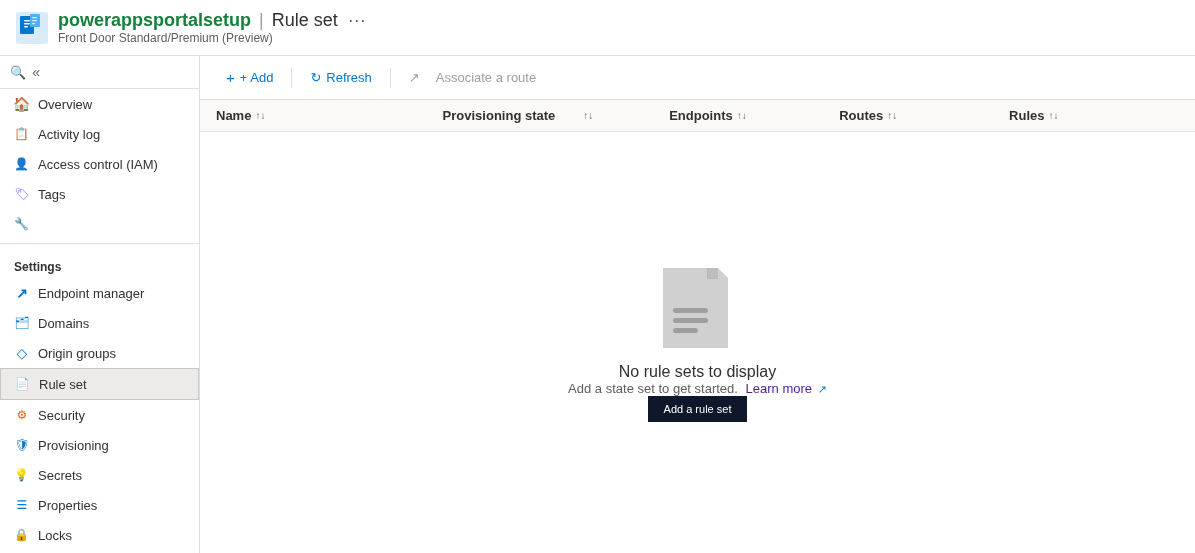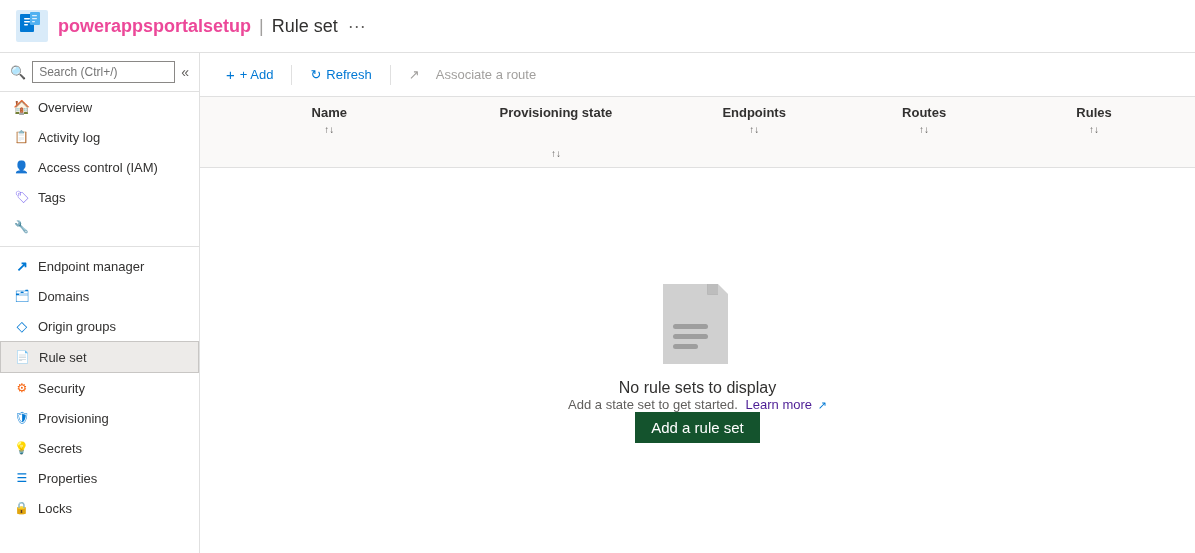--- a/index.html
+++ b/index.html
@@ -29,32 +29,32 @@
     .content { flex: 1; display: flex; flex-direction: column; overflow: hidden; }
 
     
     .toolbar { display: flex; align-items: center; padding: 8px 16px; border-bottom: 1px solid #e0e0e0; gap: 4px; }
     .toolbar-btn { display: flex; align-items: center; gap: 5px; padding: 5px 10px; font-size: 13px; cursor: pointer; color: #0078d4; background: none; border: none; outline: none; }
     .toolbar-btn.disabled { color: #a19f9d; cursor: default; }
     .toolbar-separator { width: 1px; height: 20px; background: #e0e0e0; margin: 0 4px; }
 
     
     .table-header { display: flex; padding: 8px 16px; border-bottom: 1px solid #e0e0e0; background: #faf9f8; }
-    .table-col { display: flex; align-items: center; gap: 4px; font-size: 13px; font-weight: 600; color: #323130; flex-direction: column; }
+    .table-col { display: flex; align-items: center; gap: 4px; font-size: 13px; font-weight: 600; color: #323130; }
     .col-name { flex: 2; }
     .col-state { flex: 2; gap: 28px; }
     .col-endpoints { flex: 1.5; }
     .col-routes { flex: 1.5; }
     .col-rules { flex: 1.5; }
     .sort-icon { font-size: 10px; color: #605e5c; }
 
     
     .empty-state { flex: 1; display: flex; flex-direction: column; align-items: center; justify-content: center; gap: 0; }
     .empty-icon { width: 90px; height: 100px; }
-    .add-btn { background: #14532d; color: #fff; border: none; padding: 7px 16px; font-size: 15px; cursor: pointer; font-family: inherit; }
+    .add-btn { background: #0f172a; color: #fff; border: none; padding: 7px 16px; font-size: 11px; cursor: pointer; font-family: inherit; }
 
     
     .icon-blue { color: #0078d4; }
     .icon-gray { color: #605e5c; }
   </style>
 </head>
 <body>
 
 <div class="header">
   <svg class="header-icon" viewBox="0 0 32 32" fill="none" xmlns="http://www.w3.org/2000/svg">
@@ -63,35 +63,35 @@
     <rect x="8" y="8" width="6" height="1.5" rx="0.75" fill="white"></rect>
     <rect x="8" y="11" width="6" height="1.5" rx="0.75" fill="white"></rect>
     <rect x="8" y="14" width="4" height="1.5" rx="0.75" fill="white"></rect>
     <rect x="14" y="2" width="10" height="13" rx="1" fill="#50b0f0"></rect>
     <rect x="16" y="5" width="5" height="1.2" rx="0.6" fill="white" opacity="0.8"></rect>
     <rect x="16" y="8" width="5" height="1.2" rx="0.6" fill="white" opacity="0.8"></rect>
     <rect x="16" y="11" width="3" height="1.2" rx="0.6" fill="white" opacity="0.8"></rect>
   </svg>
   <div>
     <div style="display:flex; align-items:center; gap:0;">
-      <span style="font-size:18px; font-weight:600; color:#ec4899;">powerappsportalsetup</span>
+      <span style="font-size:18px; font-weight:600; color:#15803d;">powerappsportalsetup</span>
       <span style="font-size:18px; color:#a19f9d; margin:0 8px;">|</span>
       <span style="font-size:18px; font-weight:400; color:#323130;">Rule set</span>
       <span style="margin-left:10px; font-size:18px; color:#605e5c; cursor:pointer;">···</span>
     </div>
+    <div style="font-size:12px; color:#605e5c;">Front Door Standard/Premium (Preview)</div>
   </div>
 </div>
 
 <div class="main">
 
   <div class="sidebar">
 
     <div class="search-box">
       <span style="color:#605e5c; font-size:13px;">🔍</span>
-      <input type="text" style="border: 1px solid rgb(138, 136, 134); padding: 3px 6px; font-size: 12px; width: 100%; outline: none;" placeholder="Search (Ctrl+/)">
       <span class="collapse-btn">«</span>
     </div>
 
     <div class="nav-item">
       <span class="icon icon-blue">🏠</span>
       <span>Overview</span>
     </div>
     <div class="nav-item">
       <span class="icon icon-blue" style="font-size:12px;">📋</span>
       <span>Activity log</span>
@@ -103,20 +103,21 @@
     <div class="nav-item">
       <span class="icon" style="color:#7b68ee; font-size:12px;">🏷</span>
       <span>Tags</span>
     </div>
     <div class="nav-item">
       <span class="icon icon-gray" style="font-size:12px;">🔧</span>
     </div>
 
     <div class="divider"></div>
 
+    <div class="section-header">Settings</div>
 
     <div class="nav-item">
       <span class="icon icon-blue" style="font-size:14px; font-weight:bold;">↗</span>
       <span>Endpoint manager</span>
     </div>
     <div class="nav-item">
       <span class="icon icon-blue" style="font-size:12px;">🗂</span>
       <span>Domains</span>
     </div>
     <div class="nav-item">

